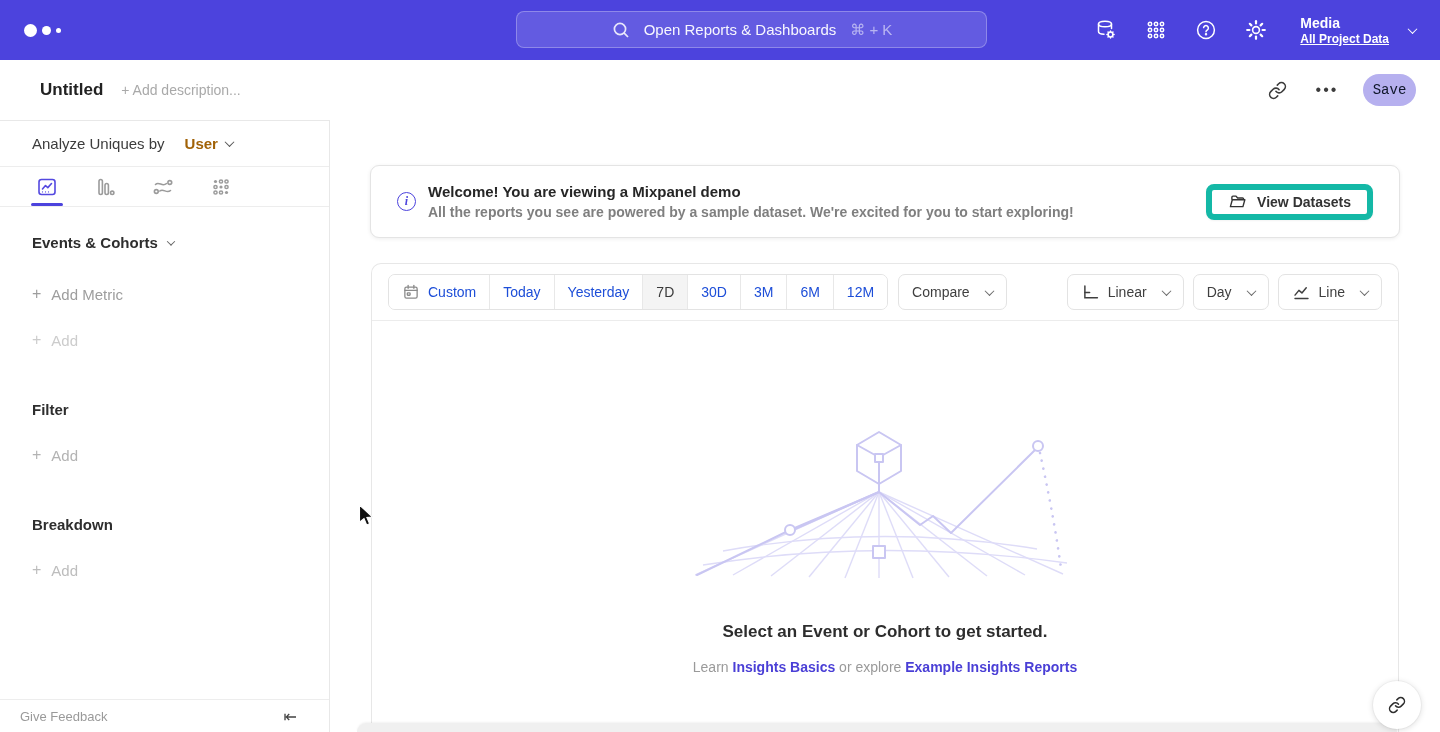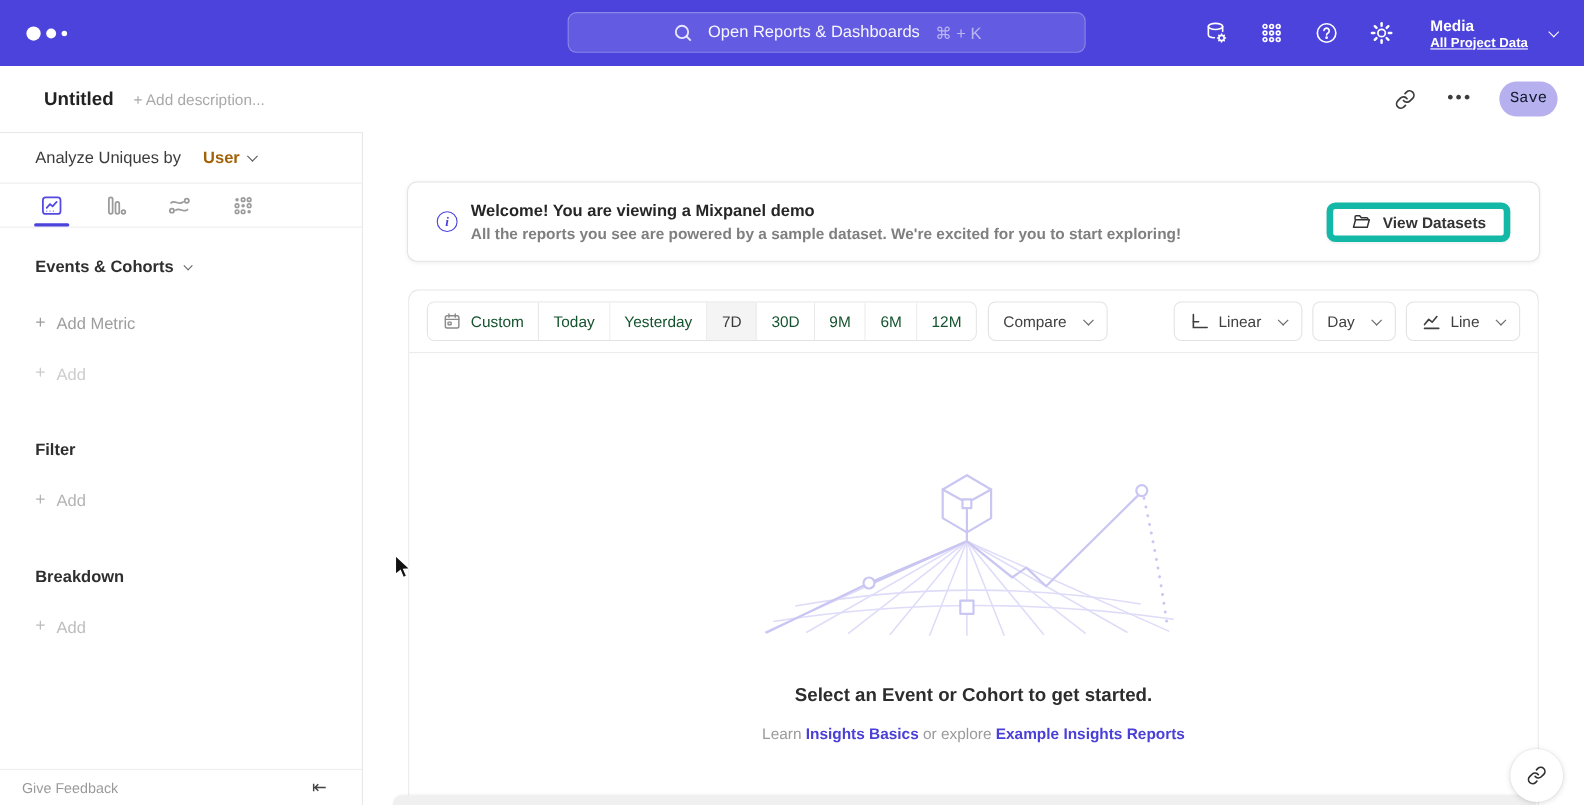--- a/index.html
+++ b/index.html
@@ -89,21 +89,21 @@
              padding:0 16px; font-size:14px; font-weight:700; color:#333; cursor:pointer;
              font-family:inherit; }
 
   
   .card { position:absolute; left:371px; top:263px; width:1028px; bottom:0; background:#fff;
           border:1px solid #e7e7e7; border-bottom:none; border-radius:10px 10px 0 0; }
   .toolbar { height:57px; display:flex; align-items:center; padding:0 16px;
              border-bottom:1px solid #ececec; }
   .seg { display:flex; align-items:stretch; height:36px; border:1px solid #e3e3e3; border-radius:7px;
          overflow:hidden; }
-  .seg-item { display:flex; align-items:center; padding:0 13px; font-size:14px; color:#14532d;
+  .seg-item { display:flex; align-items:center; padding:0 13px; font-size:14px; color:#1d4ed8;
               cursor:pointer; border-right:1px solid #e8e8e8; gap:8px; background:#fff; white-space:nowrap; }
   .seg-item:last-child { border-right:none; }
   .seg-item.active { background:#f4f4f4; color:#3a3a3a; }
   .tb-btn { height:36px; display:flex; align-items:center; gap:8px; border:1px solid #e3e3e3;
             border-radius:7px; background:#fff; padding:0 13px; font-size:14px; color:#3f3f3f;
             cursor:pointer; font-family:inherit; white-space:nowrap; }
   .tb-btn .chev { color:#6a6a6a; }
   .compare { margin-left:10px; }
   .tb-spacer { flex:1; }
   .tb-right { display:flex; gap:9px; }
@@ -337,21 +337,21 @@
             <line x1="3.5" y1="9" x2="18.5" y2="9"></line>
             <rect x="6.5" y="12" width="3.4" height="3" rx="0.6"></rect>
           </svg>
         </span>
         <span>Custom</span>
       </span>
       <span class="seg-item">Today</span>
       <span class="seg-item">Yesterday</span>
       <span class="seg-item active">7D</span>
       <span class="seg-item">30D</span>
-      <span class="seg-item">9M</span>
+      <span class="seg-item">3M</span>
       <span class="seg-item">6M</span>
       <span class="seg-item">12M</span>
     </div>
     <button class="tb-btn compare">
       <span>Compare</span>
       <span class="chev"></span>
     </button>
     <div class="tb-spacer"></div>
     <div class="tb-right">
       <button class="tb-btn">

